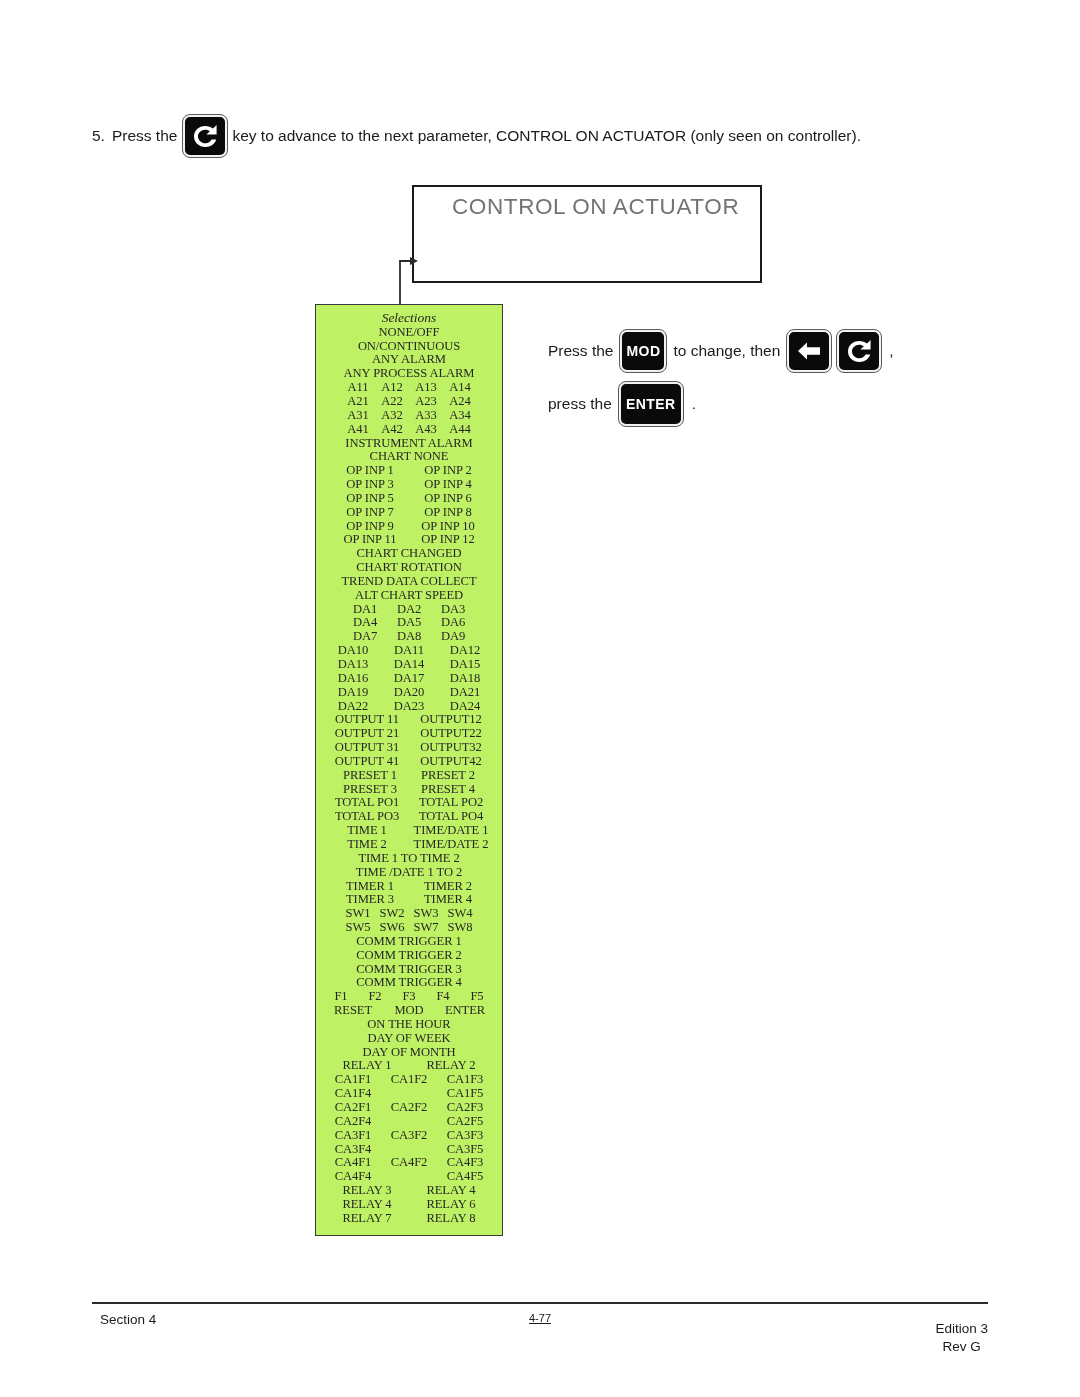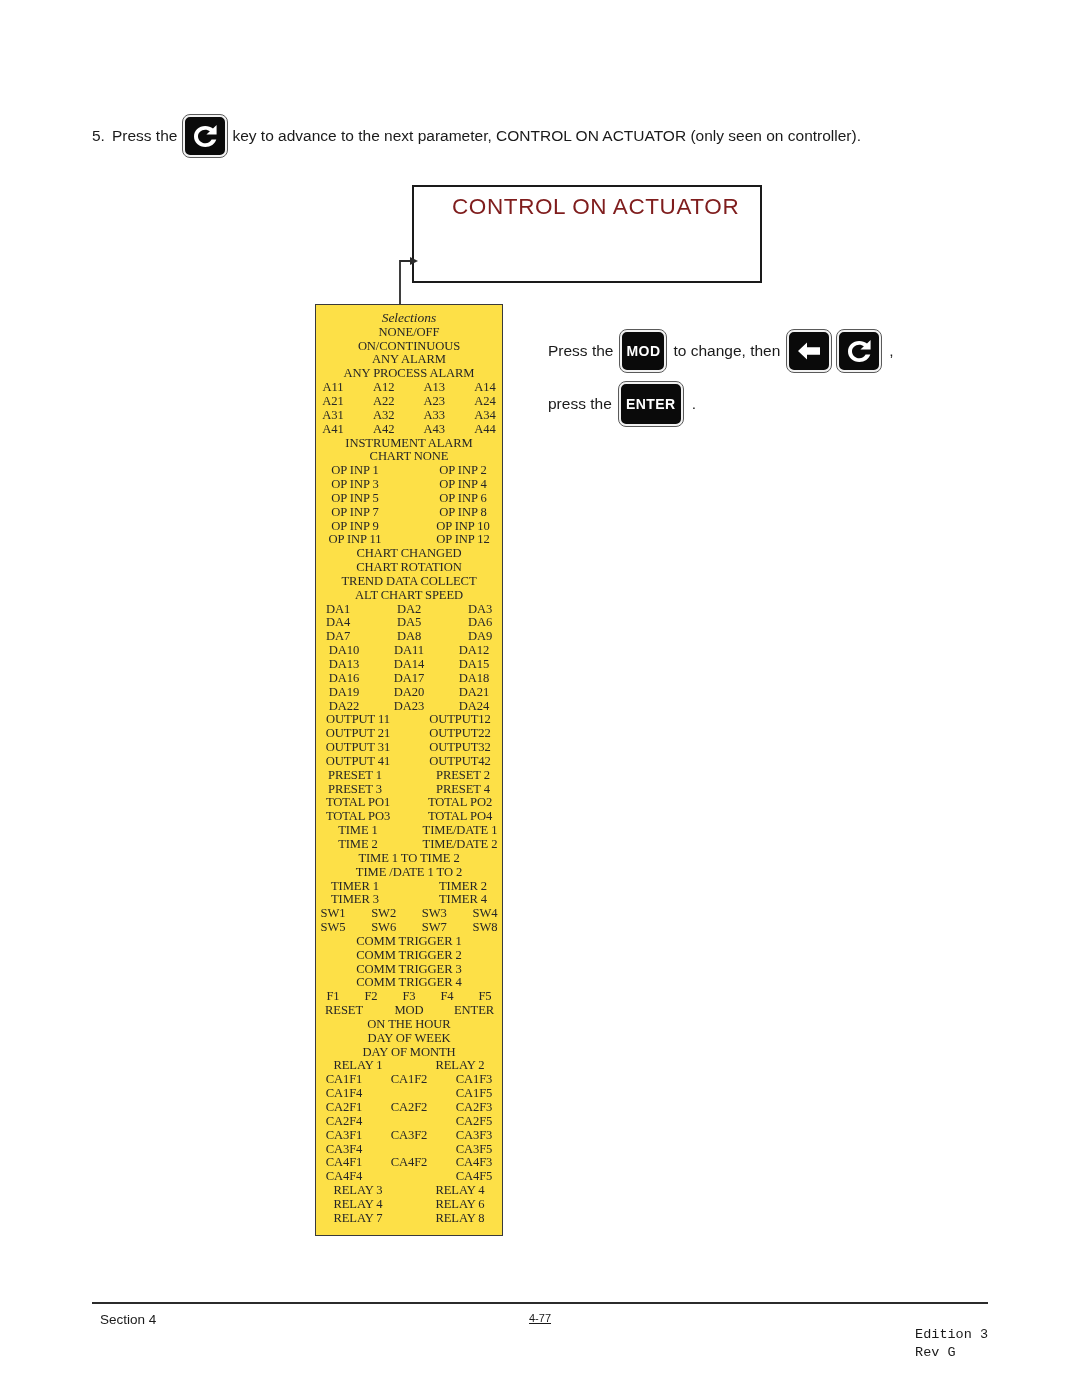--- a/index.html
+++ b/index.html
@@ -67,21 +67,21 @@
     width: 350px;
     height: 98px;
     border: 2.5px solid #1a1a1a;
     box-sizing: border-box;
     background: #ffffff;
     padding: 9px 0 0 38px;
   }
   #display-box .dl {
     font-size: 22.5px;
     letter-spacing: 0.6px;
-    color: #7f1d1d;
+    color: #737373;
     line-height: 1.0;
     white-space: nowrap;
   }
   #display-line-1 { margin-bottom: 21px; }
 
   
   #connector {
     position: absolute;
     left: 396px;
     top: 250px;
@@ -113,21 +113,21 @@
 
   
   #selections-box {
     position: absolute;
     left: 315px;
     top: 304px;
     width: 188px;
     height: 932px;
     border: 1.6px solid #3a3a3a;
     box-sizing: border-box;
-    background: #fde047;
+    background: #bef264;
     font-family: "Liberation Serif", serif;
     color: #262626;
     padding-top: 6px;
   }
   #selections-title {
     text-align: center;
     font-style: italic;
     font-size: 13.5px;
     line-height: 1.02;
     margin-bottom: 1px;
@@ -136,21 +136,21 @@
     font-size: 12.6px;
     line-height: 13.85px;
     height: 13.85px;
     text-align: center;
     white-space: nowrap;
     letter-spacing: -0.1px;
   }
   
   .sel-row.cols {
     display: flex;
-    justify-content: space-between;
+    justify-content: center;
     align-items: baseline;
   }
   .sel-row.cols > span { display: inline-block; text-align: center; }
 
   .c2 > span { width: 78px; }
   .c2w > span { width: 84px; }
   .c3 > span { width: 44px; }
   .c3w > span { width: 56px; }
   .c4 > span { width: 34px; }
   .ca3 > span { width: 56px; }
@@ -184,24 +184,23 @@
     left: 0;
     width: 896px;
     top: 0;
     text-align: center;
     font-size: 11px;
     text-decoration: underline;
   }
   #footer-right {
     position: absolute;
     right: 0;
-    top: 14px;
-    text-align: left;
+    top: 8px;
+    text-align: center;
     line-height: 1.35;
-    font-family: Liberation Mono, monospace;
   }
 </style>
 </head>
 <body>
 
 <div id="step-line">
   <span class="num">5.</span>
   <span class="txt-pre">Press the</span>
   <span class="key key-sq">
     <svg width="28" height="27" viewBox="0 0 28 27" aria-hidden="true">

